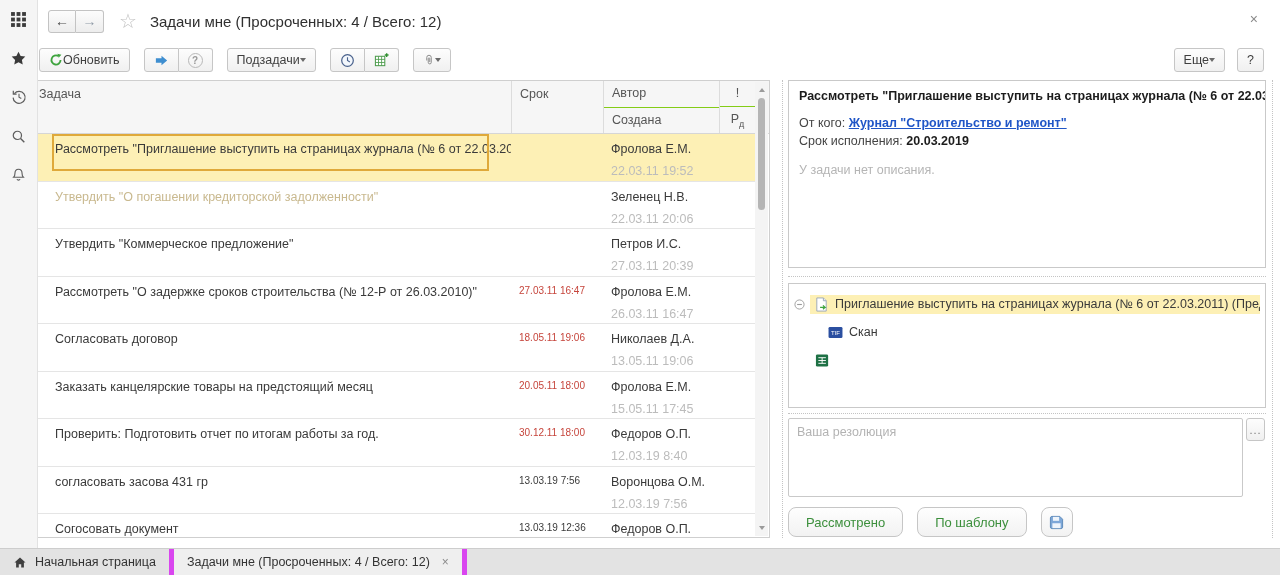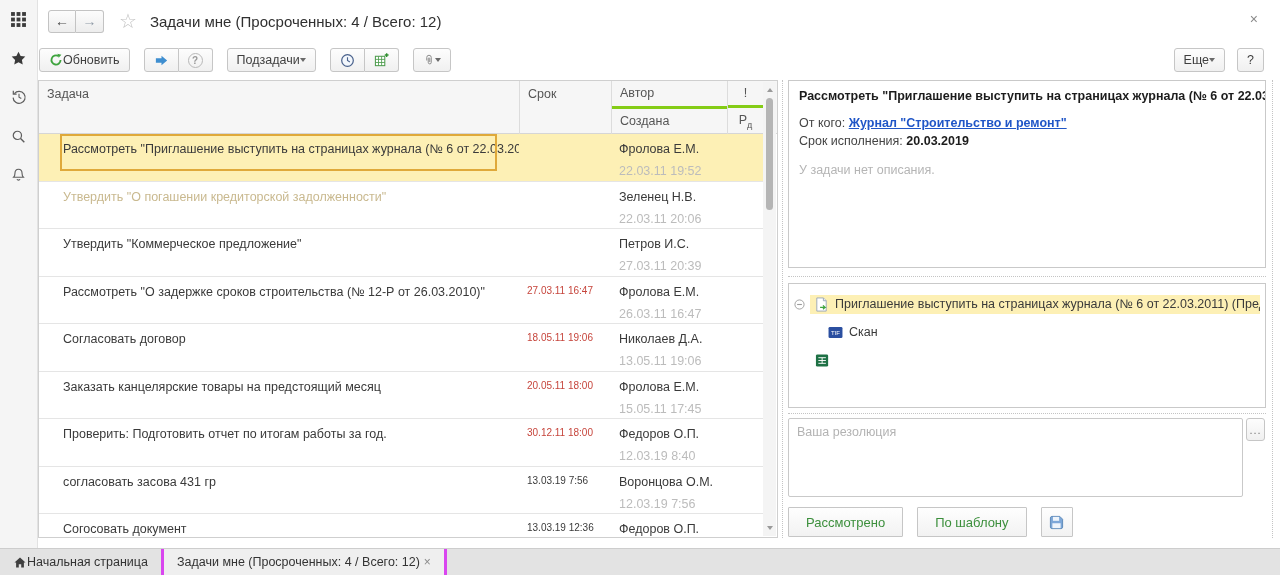--- a/index.html
+++ b/index.html
@@ -26,27 +26,27 @@
   .tgroup{display:inline-flex}
   .tgroup .tbtn{border-radius:0}
   .tgroup .tbtn:first-child{border-radius:3px 0 0 3px}
   .tgroup .tbtn:last-child{border-radius:0 3px 3px 0;border-left:none}
   .gap12{margin-left:12px}.gap14{margin-left:14px}
   .caret{width:0;height:0;border-left:3.5px solid transparent;border-right:3.5px solid transparent;border-top:4px solid #6a6a6a}
   .spacer{flex:1}
   .q-circle{width:15px;height:15px;border:1px solid #b8b8b8;border-radius:50%;color:#9a9a9a;font-size:10px;font-weight:bold;display:flex;align-items:center;justify-content:center}
 
   
-  .table-pane{position:absolute;left:38px;top:80px;width:740px;height:458px;border:1px solid #cfcfcf;background:#fff}
+  .table-pane{position:absolute;left:30px;top:80px;width:740px;height:458px;border:1px solid #cfcfcf;background:#fff}
   .thead{height:53px;display:grid;grid-template-columns:480px 92px 116px 36px;background:#f6f6f6;border-bottom:1px solid #d6d6d6}
   .th{padding:6px 8px;font-size:12.5px;color:#555;cursor:pointer}
   .th+ .th{border-left:1px solid #dcdcdc}
   .th-stack{display:flex;flex-direction:column;border-left:1px solid #dcdcdc;cursor:pointer}
   .th-stack>div{flex:1;padding:5px 8px;font-size:12.5px;color:#555}
-  .th-stack>div+div{border-top:3px solid #84cc16}
+  .th-stack>div+div{border-top:1px solid #84cc16}
   .th-center{text-align:center;color:#8a8a8a}
   .rd sub{font-size:9px}
   .tbody{position:absolute;left:0;top:53px;width:724px;height:403px;overflow:hidden}
   .trow{height:47.5px;border-bottom:1px solid #e5e5e5;display:grid;grid-template-columns:480px 92px 152px;position:relative;cursor:pointer;background:#fff}
   .trow.selected{background:#fdf0b5}
   .cell-task{padding:8px 10px 0 24px;font-size:12.5px;color:#3a3a3a;white-space:nowrap;overflow:hidden}
   .trow.muted .cell-task{color:#c9b98f}
   .focus-ring{position:absolute;left:21px;top:0;width:437px;height:37px;border:2px solid #dfa93a;pointer-events:none}
   .cell-due{padding:8px 0 0 8px;font-size:10px;color:#3a3a3a;white-space:nowrap}
   .cell-due.overdue{color:#c6453c}
@@ -79,26 +79,26 @@
   .att-row.child{padding-left:30px}
   .att-row.plain{padding-left:17px}
   .att-hl{display:flex;align-items:center;gap:6px;flex:1;overflow:hidden;padding:2px 4px}
   .att-hl.sel{background:#fdf0b5}
   .att-icon{flex:0 0 auto;display:flex;align-items:center}
   .res-area{position:absolute;top:338px;left:0;right:0;height:79px}
   .res-input{position:absolute;left:0;top:0;width:455px;height:79px;border:1px solid #c9c9c9;border-radius:2px;padding:6px 8px;font-family:"Liberation Sans",sans-serif;font-size:12.5px;color:#3a3a3a;resize:none;outline:none}
   .res-input::placeholder{color:#b3b3b3}
   .res-ellipsis{position:absolute;right:1px;top:0;width:19px;height:23px;border:1px solid #c6c6c6;border-radius:3px;background:linear-gradient(#fdfdfd,#f0f0f0);font-size:11px;color:#777;display:flex;align-items:center;justify-content:center;cursor:pointer;letter-spacing:1px}
   .actions{position:absolute;top:427px;left:0;display:flex;gap:14px}
-  .act-btn{height:30px;border:1px solid #c6c6c6;border-radius:1px;background:linear-gradient(#fefefe,#f2f2f2);padding:0 17px;font-size:13px;color:#3c8f3c;display:flex;align-items:center;cursor:pointer}
+  .act-btn{height:30px;border:1px solid #c6c6c6;border-radius:8px;background:linear-gradient(#fefefe,#f2f2f2);padding:0 17px;font-size:13px;color:#3c8f3c;display:flex;align-items:center;cursor:pointer}
   .save-btn{width:32px;padding:0;justify-content:center}
 
   
   .tabbar{position:absolute;left:0;top:548px;width:1280px;height:27px;background:#e3e3e3;border-top:1px solid #cdcdcd;display:flex;font-size:12.5px;z-index:4}
-  .tab{display:flex;align-items:center;padding:8px 13px;color:#333;border-right:3px solid #d946ef;cursor:pointer}
+  .tab{display:flex;align-items:center;padding:8px 13px;gap:8px;color:#333;border-right:5px solid #d946ef;cursor:pointer}
   .tab.active{background:#efefef}
   .tab-close{color:#8a8a8a;font-size:12px;margin-left:4px;cursor:pointer}
 </style>
 </head>
 <body>
 
 <aside class="sidebar">
   <span class="sb-icon">
       <svg width="17" height="17" viewBox="0 0 16 16">
         <g fill="#3c3c3c">

